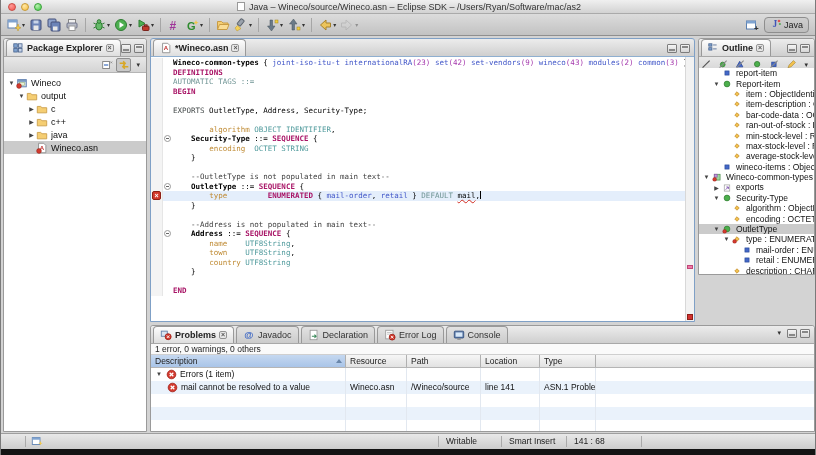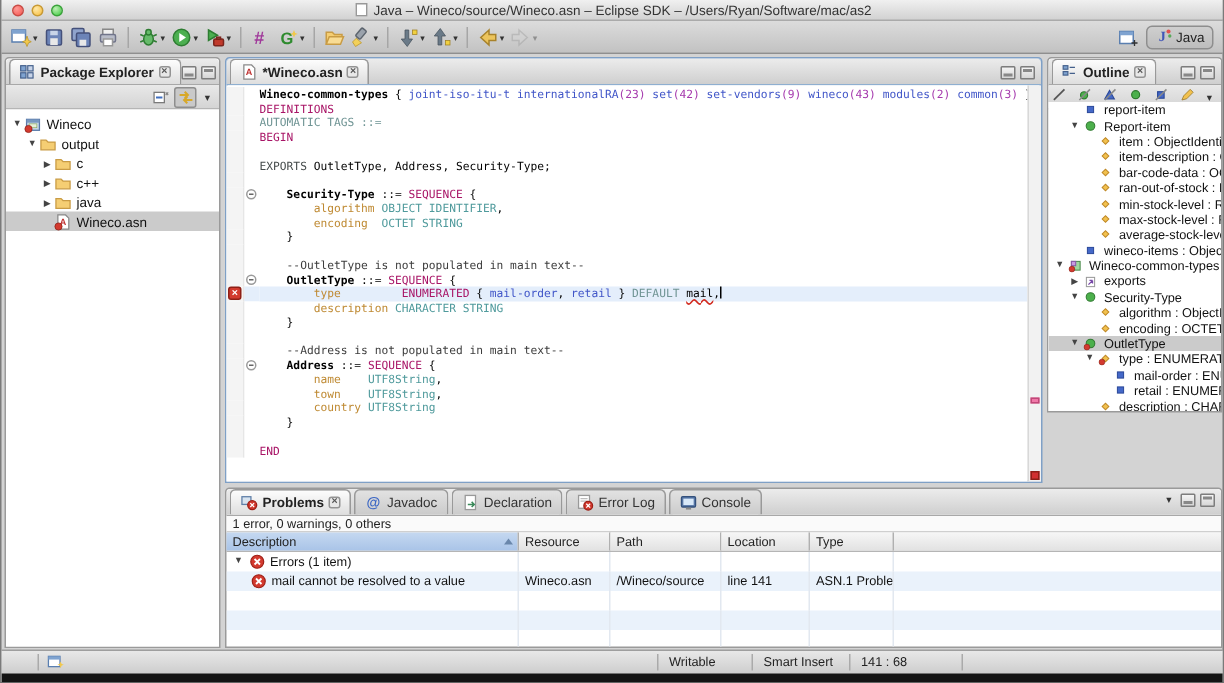--- a/index.html
+++ b/index.html
@@ -57,21 +57,21 @@
   
   #editor{border:1px solid #7fa0c6;box-shadow:0 0 0 1px #a8c0da inset;}
   #editor .vtabbar{border-bottom:1px solid #8fafd0;}
   .edit-body{position:absolute;left:0;right:0;top:18px;bottom:0;background:#fff;display:flex;flex-direction:column;overflow:hidden;padding-top:1px;}
   .code-line{display:flex;height:9.5px;flex:none;}
   .gut-ann{width:12px;flex:none;background:#f4f4f4;border-right:1px solid #e6e6e6;position:relative;}
   .gut-fold{width:10px;flex:none;background:#fff;position:relative;}
   .code-text{flex:1;font-family:"DejaVu Sans Mono",monospace;font-size:7.5px;line-height:9.5px;white-space:pre;color:#000;}
   .code-line.current .code-text,.code-line.current .gut-fold{background:var(--current-line);}
   .tk-bold{font-weight:bold;color:#000;}
-  .tk-kw{font-weight:normal;color:var(--keyword);}
+  .tk-kw{font-weight:bold;color:var(--keyword);}
   .tk-id{color:var(--identifier);}
   .tk-num{color:var(--number);}
   .tk-fld{color:var(--field);}
   .tk-ty{color:var(--type);}
   .tk-gr{color:var(--graykw);}
   .tk-gr2{color:var(--exportskw);}
   .tk-cmt{color:var(--comment);}
   .tk-err{color:#000;text-decoration:underline;text-decoration-style:wavy;text-decoration-color:var(--error-red);text-decoration-thickness:1px;}
   .caret{display:inline-block;width:1px;height:8px;background:#000;vertical-align:-1px;}
   .fold-minus{position:absolute;left:1px;top:1px;width:7px;height:7px;border:1px solid #9a9a9a;border-radius:50%;background:#fff;}
@@ -423,33 +423,33 @@
           <div class="gut-fold"></div>
           <div class="code-text"><span class="tk-gr2">EXPORTS</span><span> OutletType, Address, Security-Type;</span></div>
         </div>
         <div class="code-line">
           <div class="gut-ann"></div>
           <div class="gut-fold"></div>
           <div class="code-text"></div>
         </div>
         <div class="code-line">
           <div class="gut-ann"></div>
+          <div class="gut-fold"></div>
+          <div class="code-text"><span>        </span><span class="tk-fld">algorithm</span><span class="tk-ty"> OBJECT IDENTIFIER</span><span>,</span></div>
+        </div>
+        <div class="code-line">
+          <div class="gut-ann"></div>
           <div class="gut-fold">
             <div class="fold-minus"></div>
           </div>
           <div class="code-text"><span>    </span><span class="tk-bold">Security-Type</span><span> ::= </span><span class="tk-kw">SEQUENCE</span><span> {</span></div>
         </div>
         <div class="code-line">
           <div class="gut-ann"></div>
           <div class="gut-fold"></div>
-          <div class="code-text"><span>        </span><span class="tk-fld">algorithm</span><span class="tk-ty"> OBJECT IDENTIFIER</span><span>,</span></div>
-        </div>
-        <div class="code-line">
-          <div class="gut-ann"></div>
-          <div class="gut-fold"></div>
           <div class="code-text"><span>        </span><span class="tk-fld">encoding</span><span>  </span><span class="tk-ty">OCTET STRING</span></div>
         </div>
         <div class="code-line">
           <div class="gut-ann"></div>
           <div class="gut-fold"></div>
           <div class="code-text"><span>    }</span></div>
         </div>
         <div class="code-line">
           <div class="gut-ann"></div>
           <div class="gut-fold"></div>
@@ -466,25 +466,20 @@
             <div class="fold-minus"></div>
           </div>
           <div class="code-text"><span>    </span><span class="tk-bold">OutletType</span><span> ::= </span><span class="tk-kw">SEQUENCE</span><span> {</span></div>
         </div>
         <div class="code-line current">
           <div class="gut-ann">
             <div class="gut-err">×</div>
           </div>
           <div class="gut-fold"></div>
           <div class="code-text"><span>        </span><span class="tk-fld">type</span><span>         </span><span class="tk-kw">ENUMERATED</span><span> { </span><span class="tk-id">mail-order</span><span>, </span><span class="tk-id">retail</span><span> } </span><span class="tk-gr">DEFAULT</span><span> </span><span class="tk-err">mail</span><span>,</span><span class="caret"></span></div>
-        </div>
-        <div class="code-line">
-          <div class="gut-ann"></div>
-          <div class="gut-fold"></div>
-          <div class="code-text"><span>        </span><span class="tk-fld">description</span><span> </span><span class="tk-ty">CHARACTER STRING</span></div>
         </div>
         <div class="code-line">
           <div class="gut-ann"></div>
           <div class="gut-fold"></div>
           <div class="code-text"><span>    }</span></div>
         </div>
         <div class="code-line">
           <div class="gut-ann"></div>
           <div class="gut-fold"></div>
           <div class="code-text"></div>

